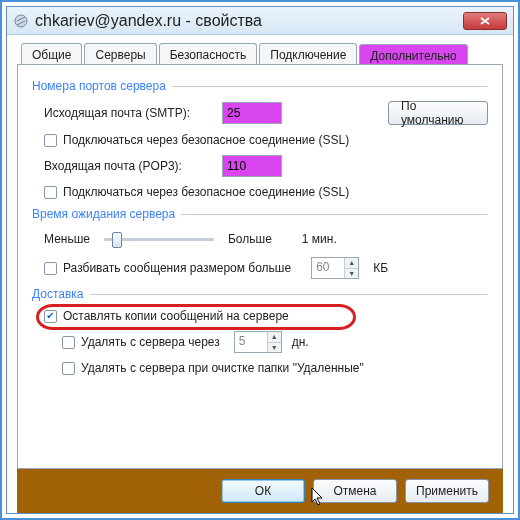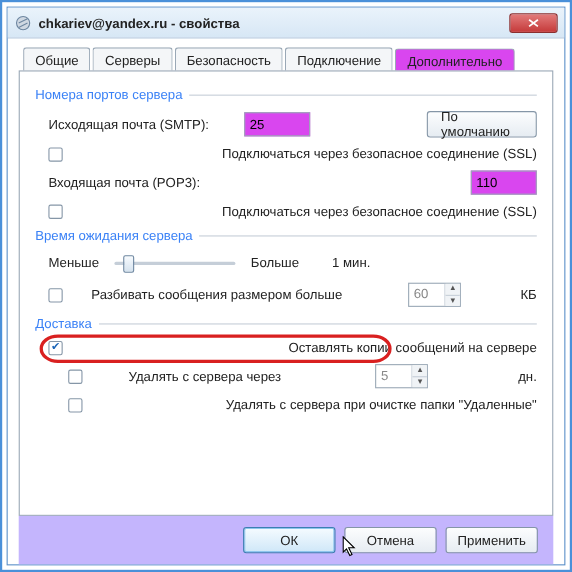--- a/index.html
+++ b/index.html
@@ -2,49 +2,49 @@
 <html><head>
 <meta charset="utf-8">
 <style>
   * { box-sizing: border-box; font-family: "Segoe UI", Tahoma, sans-serif; font-size: 12px; }
   body { margin: 0; background: #fff; }
   .outer { width: 520px; height: 520px; border: 2px solid #4a90d9; background: #fff; padding: 4px; }
   .window { width: 508px; height: 508px; border: 1px solid #5a8fc8; background: #fff; display: flex; flex-direction: column; }
   .titlebar { height: 28px; background: linear-gradient(#eaf3fb, #d7e7f5); border-bottom: 1px solid #b5c9de; display: flex; align-items: center; padding: 0 6px; }
   .titlebar .icon { width: 16px; height: 16px; margin-right: 6px; }
   .titlebar .icon svg { display:block; }
-  .titlebar .title { flex: 1; color: #222; font-size: 12px; font-weight: bold; }
+  .titlebar .title { flex: 1; color: #222; font-size: 16px; }
   .close-btn { width: 44px; height: 18px; border: 1px solid #8b2e2e; border-radius: 3px; background: linear-gradient(#e27b7b, #c53a3a); display:flex; align-items:center; justify-content:center; cursor:pointer; }
   .close-btn svg { display:block; }
   .client { flex:1; padding: 8px 10px 0 10px; display:flex; flex-direction:column; }
   .tabs { display:flex; align-items:flex-start; margin-bottom:-1px; padding-left:4px; }
   .tab { padding: 4px 10px 3px 10px; border:1px solid #9aa8b6; border-bottom:none; background:#f4f6f8; border-radius:3px 3px 0 0; margin-right:2px; color:#222; cursor:pointer;}
   .tab.active { background:#d946ef; position:relative; top:1px; }
   .panel { flex:1; border:1px solid #9aa8b6; background:#fff; padding: 10px 14px 6px 14px; position:relative; }
   .group-h { display:flex; align-items:center; margin: 4px 0 8px 0; }
   .group-h .gtitle { color:#3b82f6; white-space:nowrap; margin-right:6px; }
   .group-h .gline { flex:1; height:1px; background:#c5ced8; }
-  .row { display:flex; align-items:center; margin: 4px 0 8px 12px; justify-content: space-between; }
+  .row { display:flex; align-items:center; margin: 4px 0 8px 12px; }
   .lbl { color:#222; }
   .txt { width:60px; height:22px; border:1px solid #9aa8b6; background:#d946ef; text-align:left; padding:2px 4px; }
   .spin { width:48px; height:22px; border:1px solid #9aa8b6; background:#fff; display:flex; }
   .spin .val { flex:1; padding:2px 4px; color:#888; }
   .spin .arrows { width:14px; border-left:1px solid #c5ced8; display:flex; flex-direction:column; }
   .spin .arrows div { flex:1; display:flex; align-items:center; justify-content:center; font-size:7px; color:#555; line-height:1; background:#f0f3f6; }
   .spin .arrows div + div { border-top:1px solid #c5ced8; }
   .btn { height:24px; border:1px solid #8596a7; border-radius:3px; background:linear-gradient(#fcfdfe,#e6ecf2); padding:0 12px; display:inline-flex; align-items:center; justify-content:center; cursor:pointer; color:#222;}
   .btn.default { border:1px solid #3c7fb1; box-shadow: inset 0 0 0 1px #8ec6ee; background:linear-gradient(#f5fbff,#cfe7f8);}
   .chk { width:13px; height:13px; border:1px solid #8596a7; background:#fff; border-radius:2px; margin-right:6px; display:inline-flex; align-items:center; justify-content:center; flex-shrink:0;}
   .chk.checked::after { content:"✔"; color:#1a64b7; font-size:10px; line-height:1;}
   .slider-wrap { display:flex; align-items:center; margin-left:12px; margin-bottom:8px;}
   .slider { width:110px; height:20px; margin:0 14px; position:relative; }
   .slider .track { position:absolute; left:0; right:0; top:9px; height:3px; background:#c5ced8; border-radius:2px;}
   .slider .thumb { position:absolute; left:8px; top:3px; width:10px; height:16px; border:1px solid #6d86a0; border-radius:2px; background:linear-gradient(#f8fbfe,#d5e2ee);}
   .highlight { position:absolute; border:3px solid #d92020; border-radius: 18px / 14px; pointer-events:none; }
-  .footer { height:44px; border-top: none; display:flex; align-items:center; justify-content:flex-end; gap:8px; padding: 0 14px; background:#c4b5fd;}
+  .footer { height:44px; border-top: none; display:flex; align-items:center; justify-content:flex-end; gap:8px; padding: 0 14px; background:#a16207;}
   .footer .btn { width:84px; }
   .fill { flex:1; }
   .cursor { position:absolute; pointer-events:none; }
 </style>
 </head>
 <body>
 
 <div class="outer">
 <div class="window">
 

